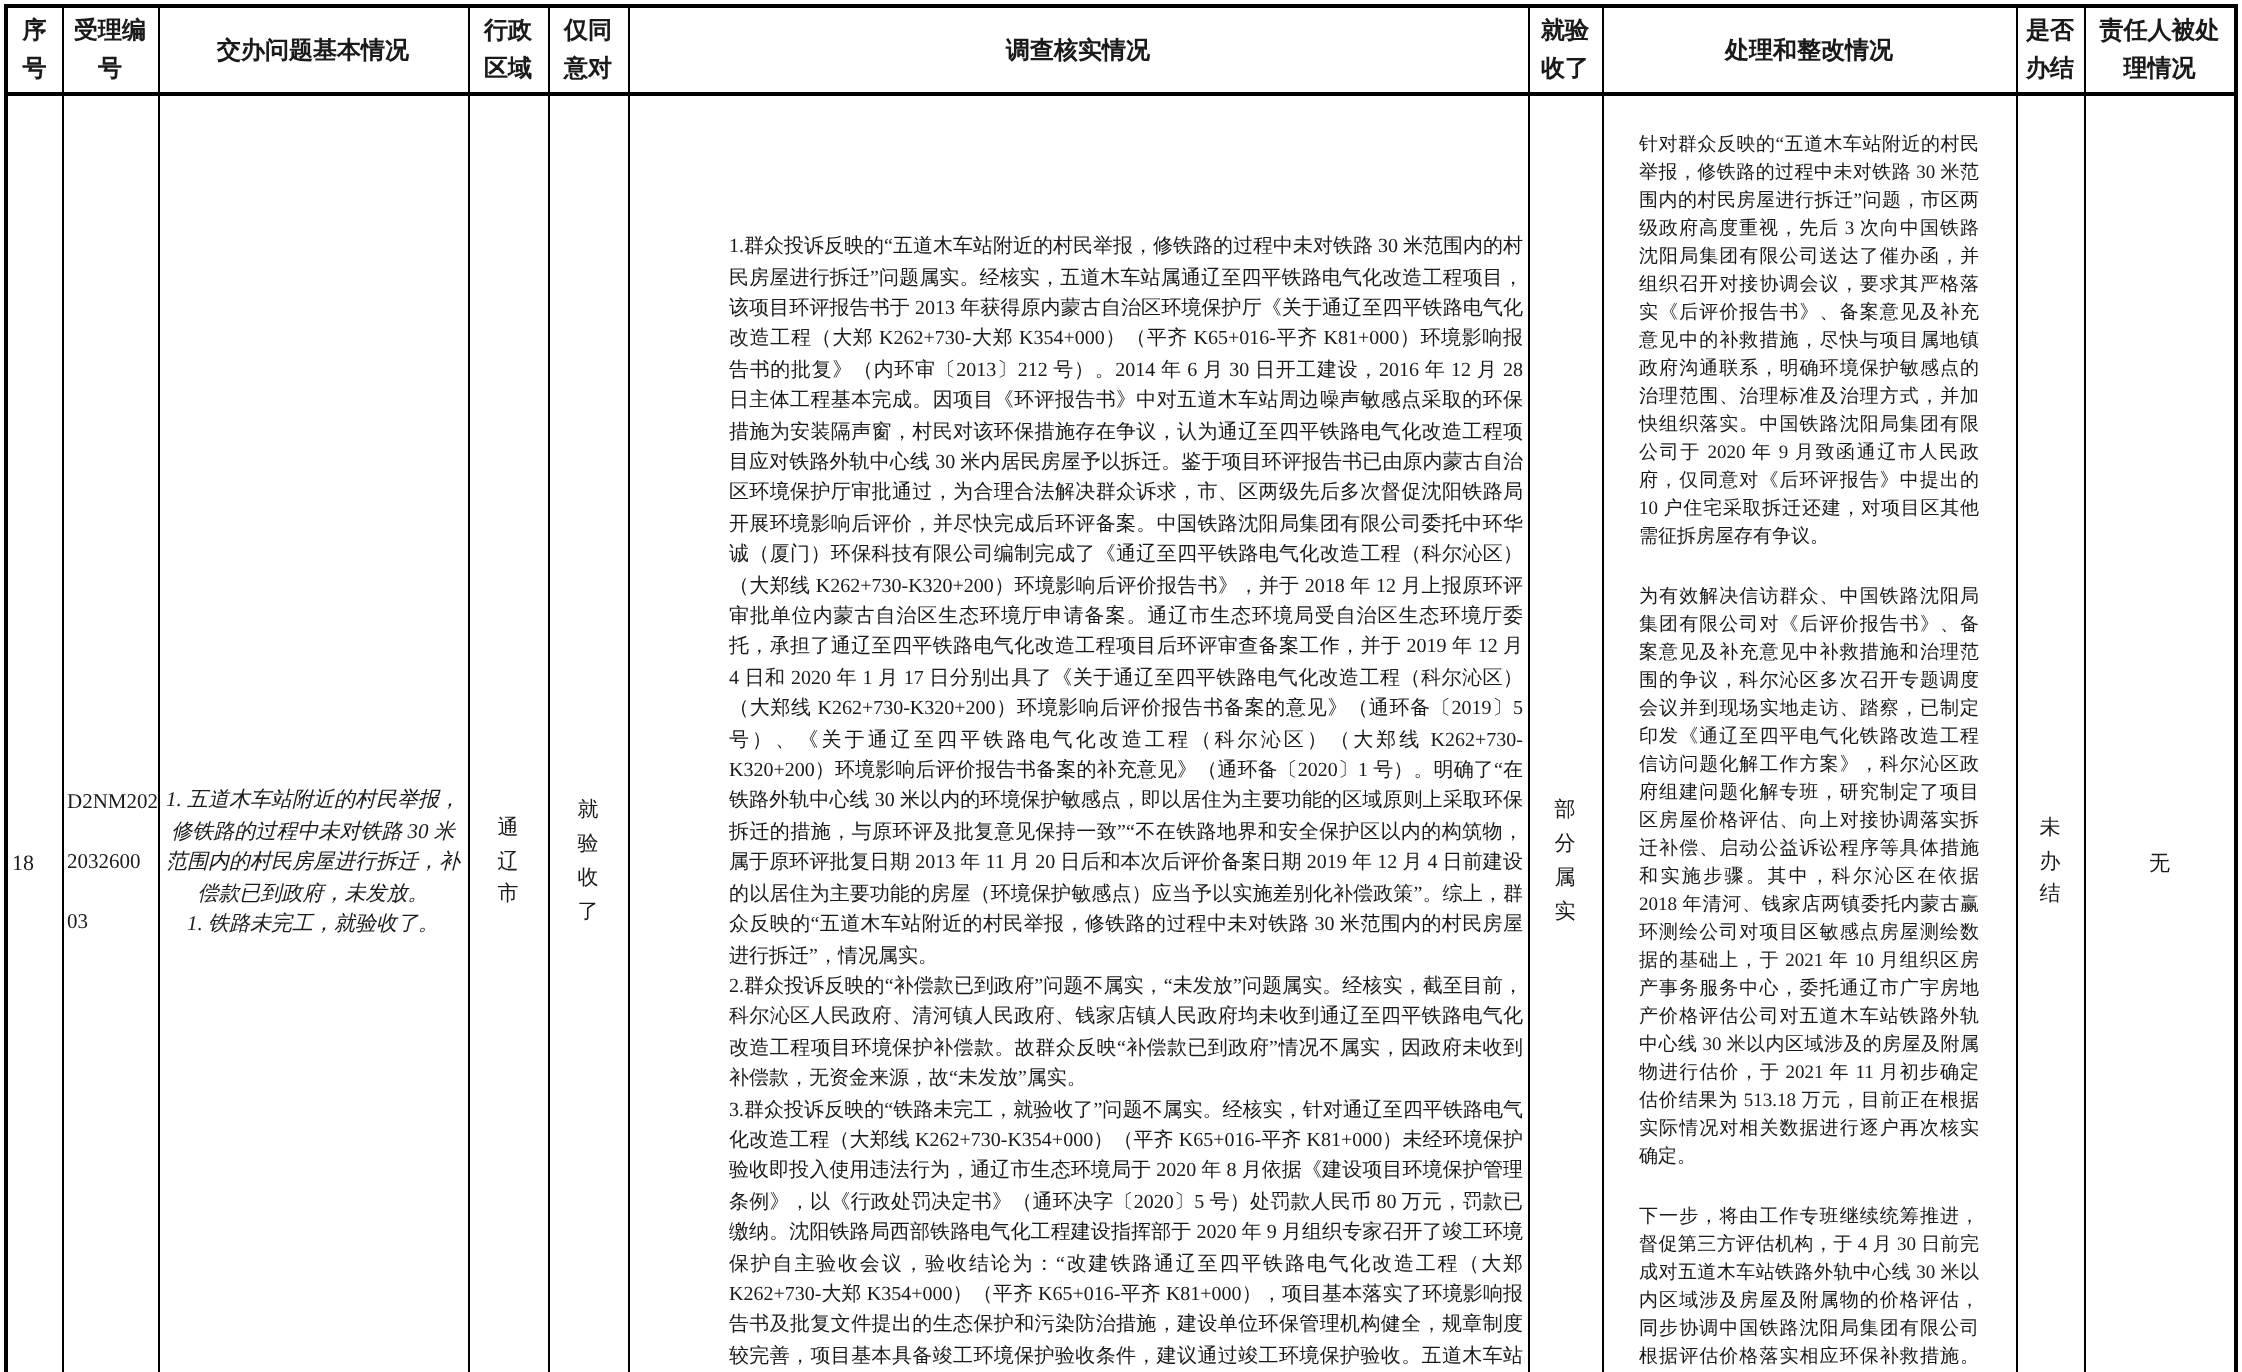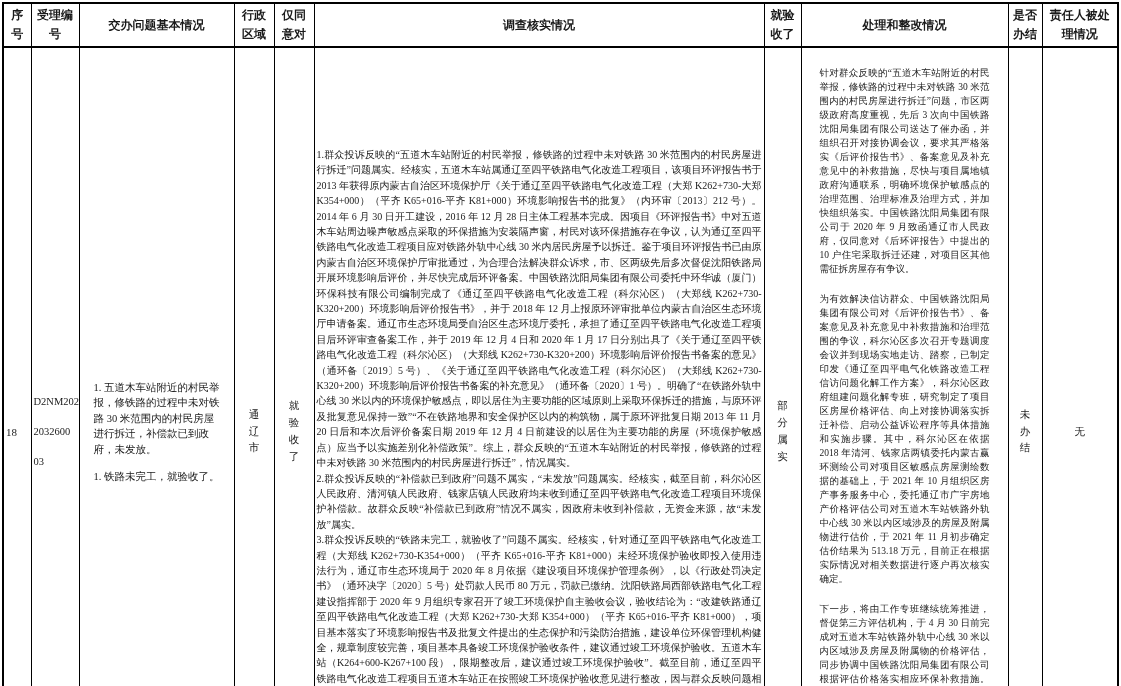--- a/index.html
+++ b/index.html
@@ -32,31 +32,31 @@
     padding:2px 3px;
   }
   .body-row td{height:634px;}
   .cell-center{text-align:left;font-size:11px;}
   .case-id{
     font-size:10.5px;
     line-height:30px;
     font-family:"Liberation Serif","DejaVu Serif",serif;
   }
   .problem-cell{font-size:10.5px;line-height:15.5px;padding:4px 5px;}
-  .problem-cell p{margin:12px;text-align:left;}
+  .problem-cell p{margin:0;text-align:center;font-style:italic;}
   .vertical-text{
     width:1em;
     margin:0 auto;
     word-break:break-all;
     font-size:10.5px;
     line-height:1.6;
     text-align:center;
   }
   .investigation-cell{font-size:10px;line-height:15.4px;padding:6px 8px;}
-  .investigation-cell p{margin:0;text-align:justify;}
+  .investigation-cell p{margin:0;text-align:justify;padding-left:48px;}
   .handling-cell{font-size:9.5px;line-height:14px;padding:5px 6px;}
   .handling-cell p{margin:16px;text-align:justify;}
   .none-cell{text-align:center;font-size:10.5px;}
 </style>
 </head>
 <body>
 
 <table class="doc-table">
   <colgroup>
     <col style="width:28px">

